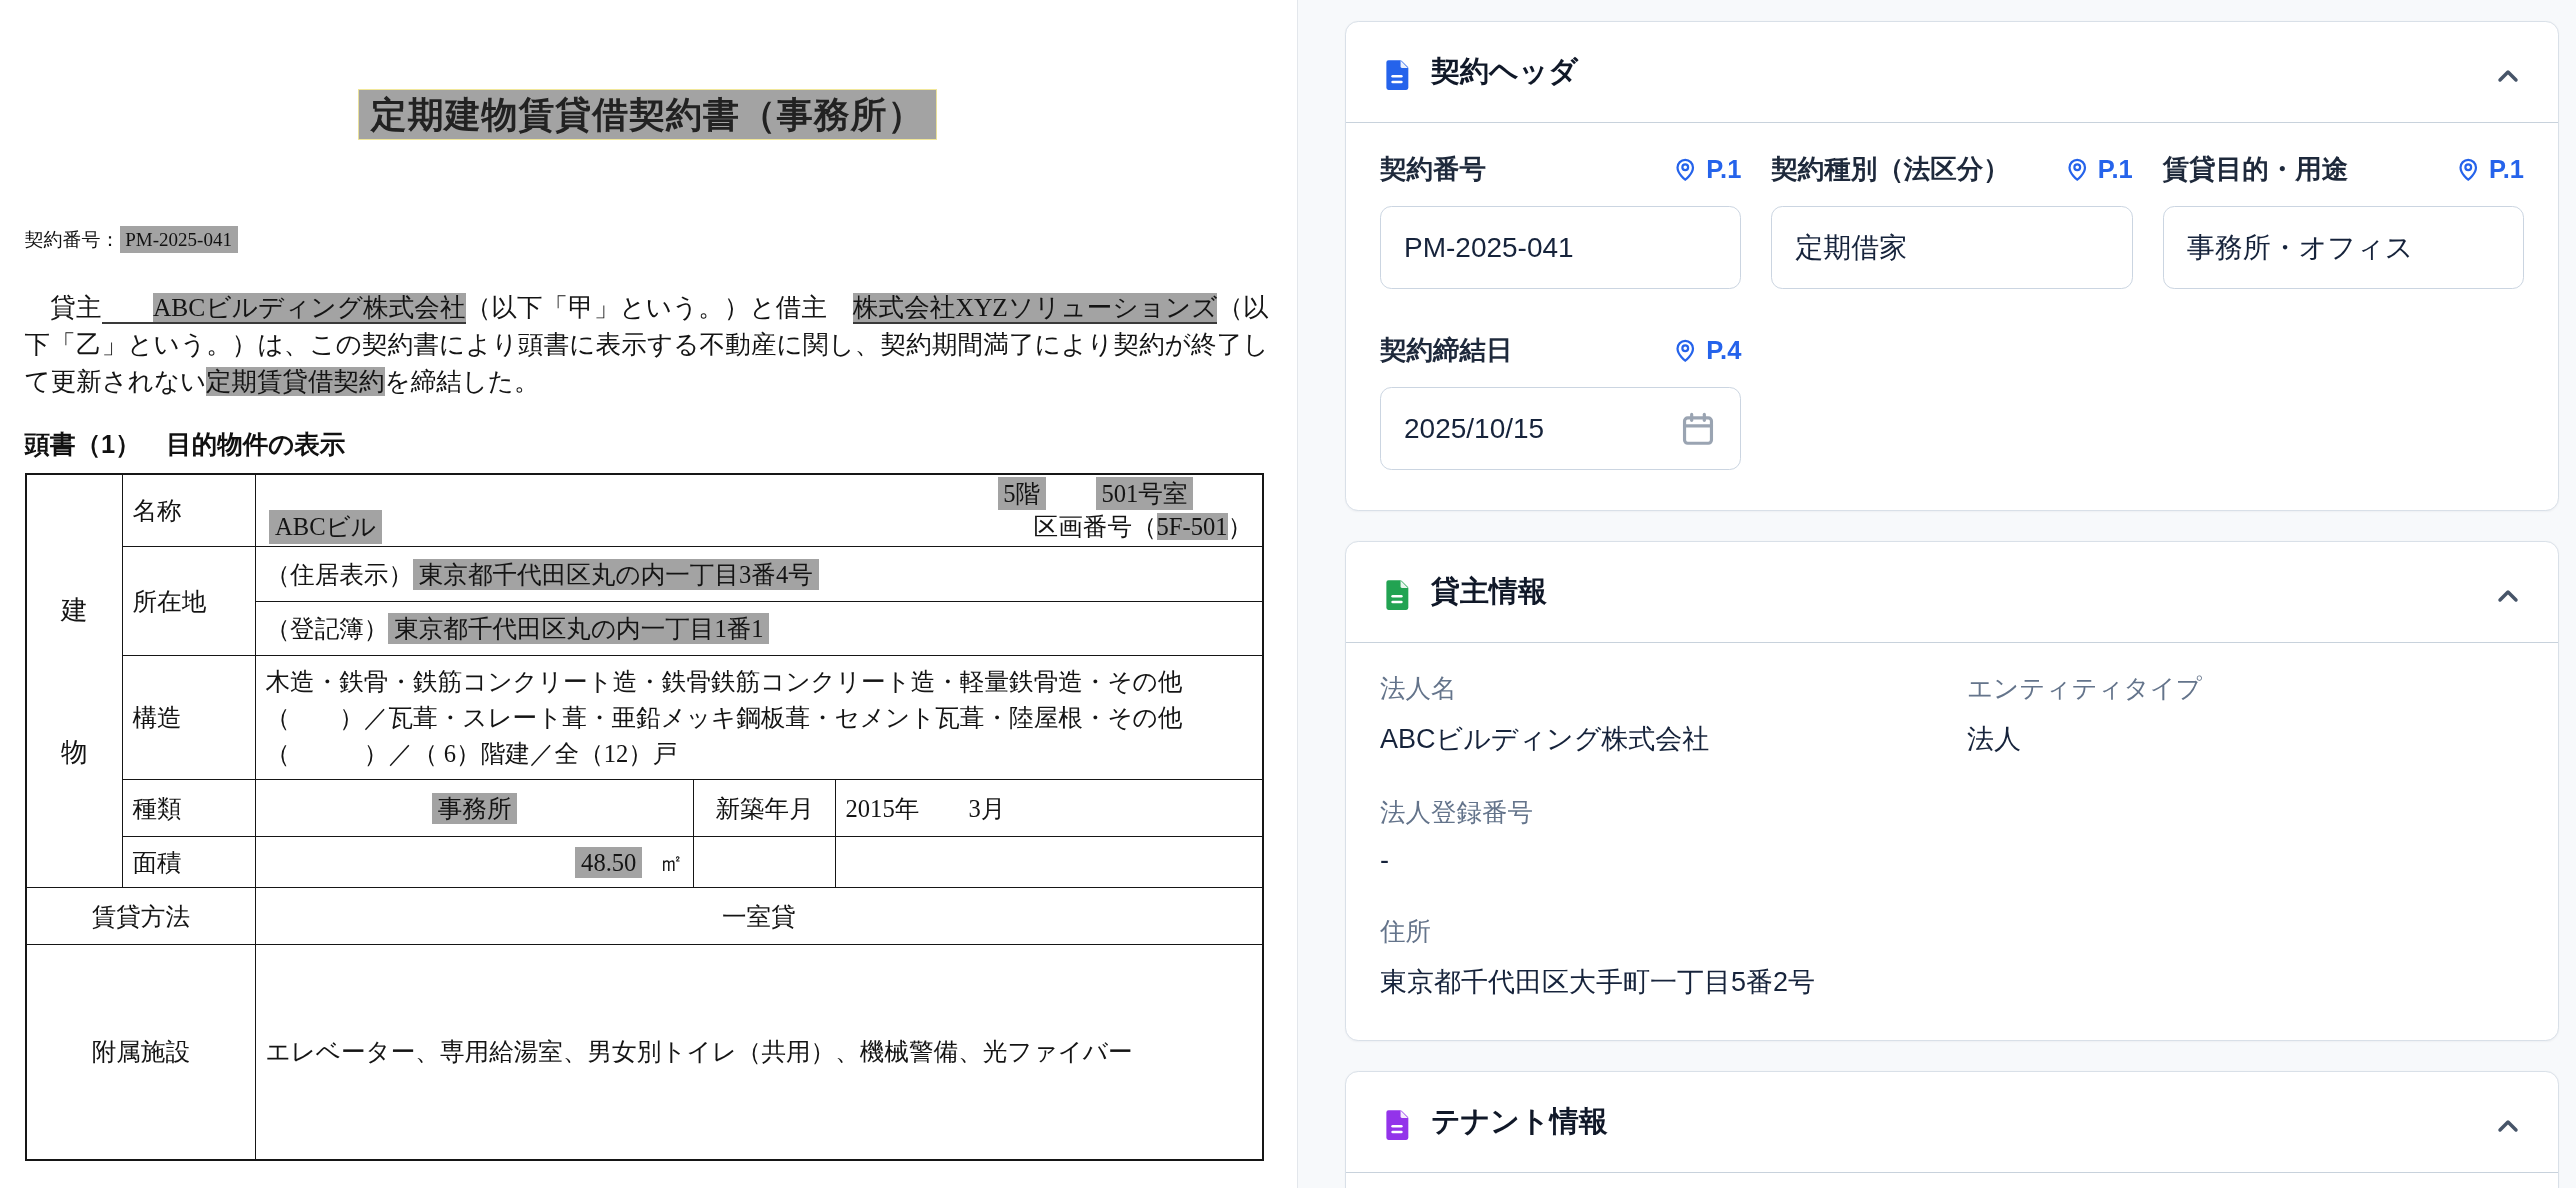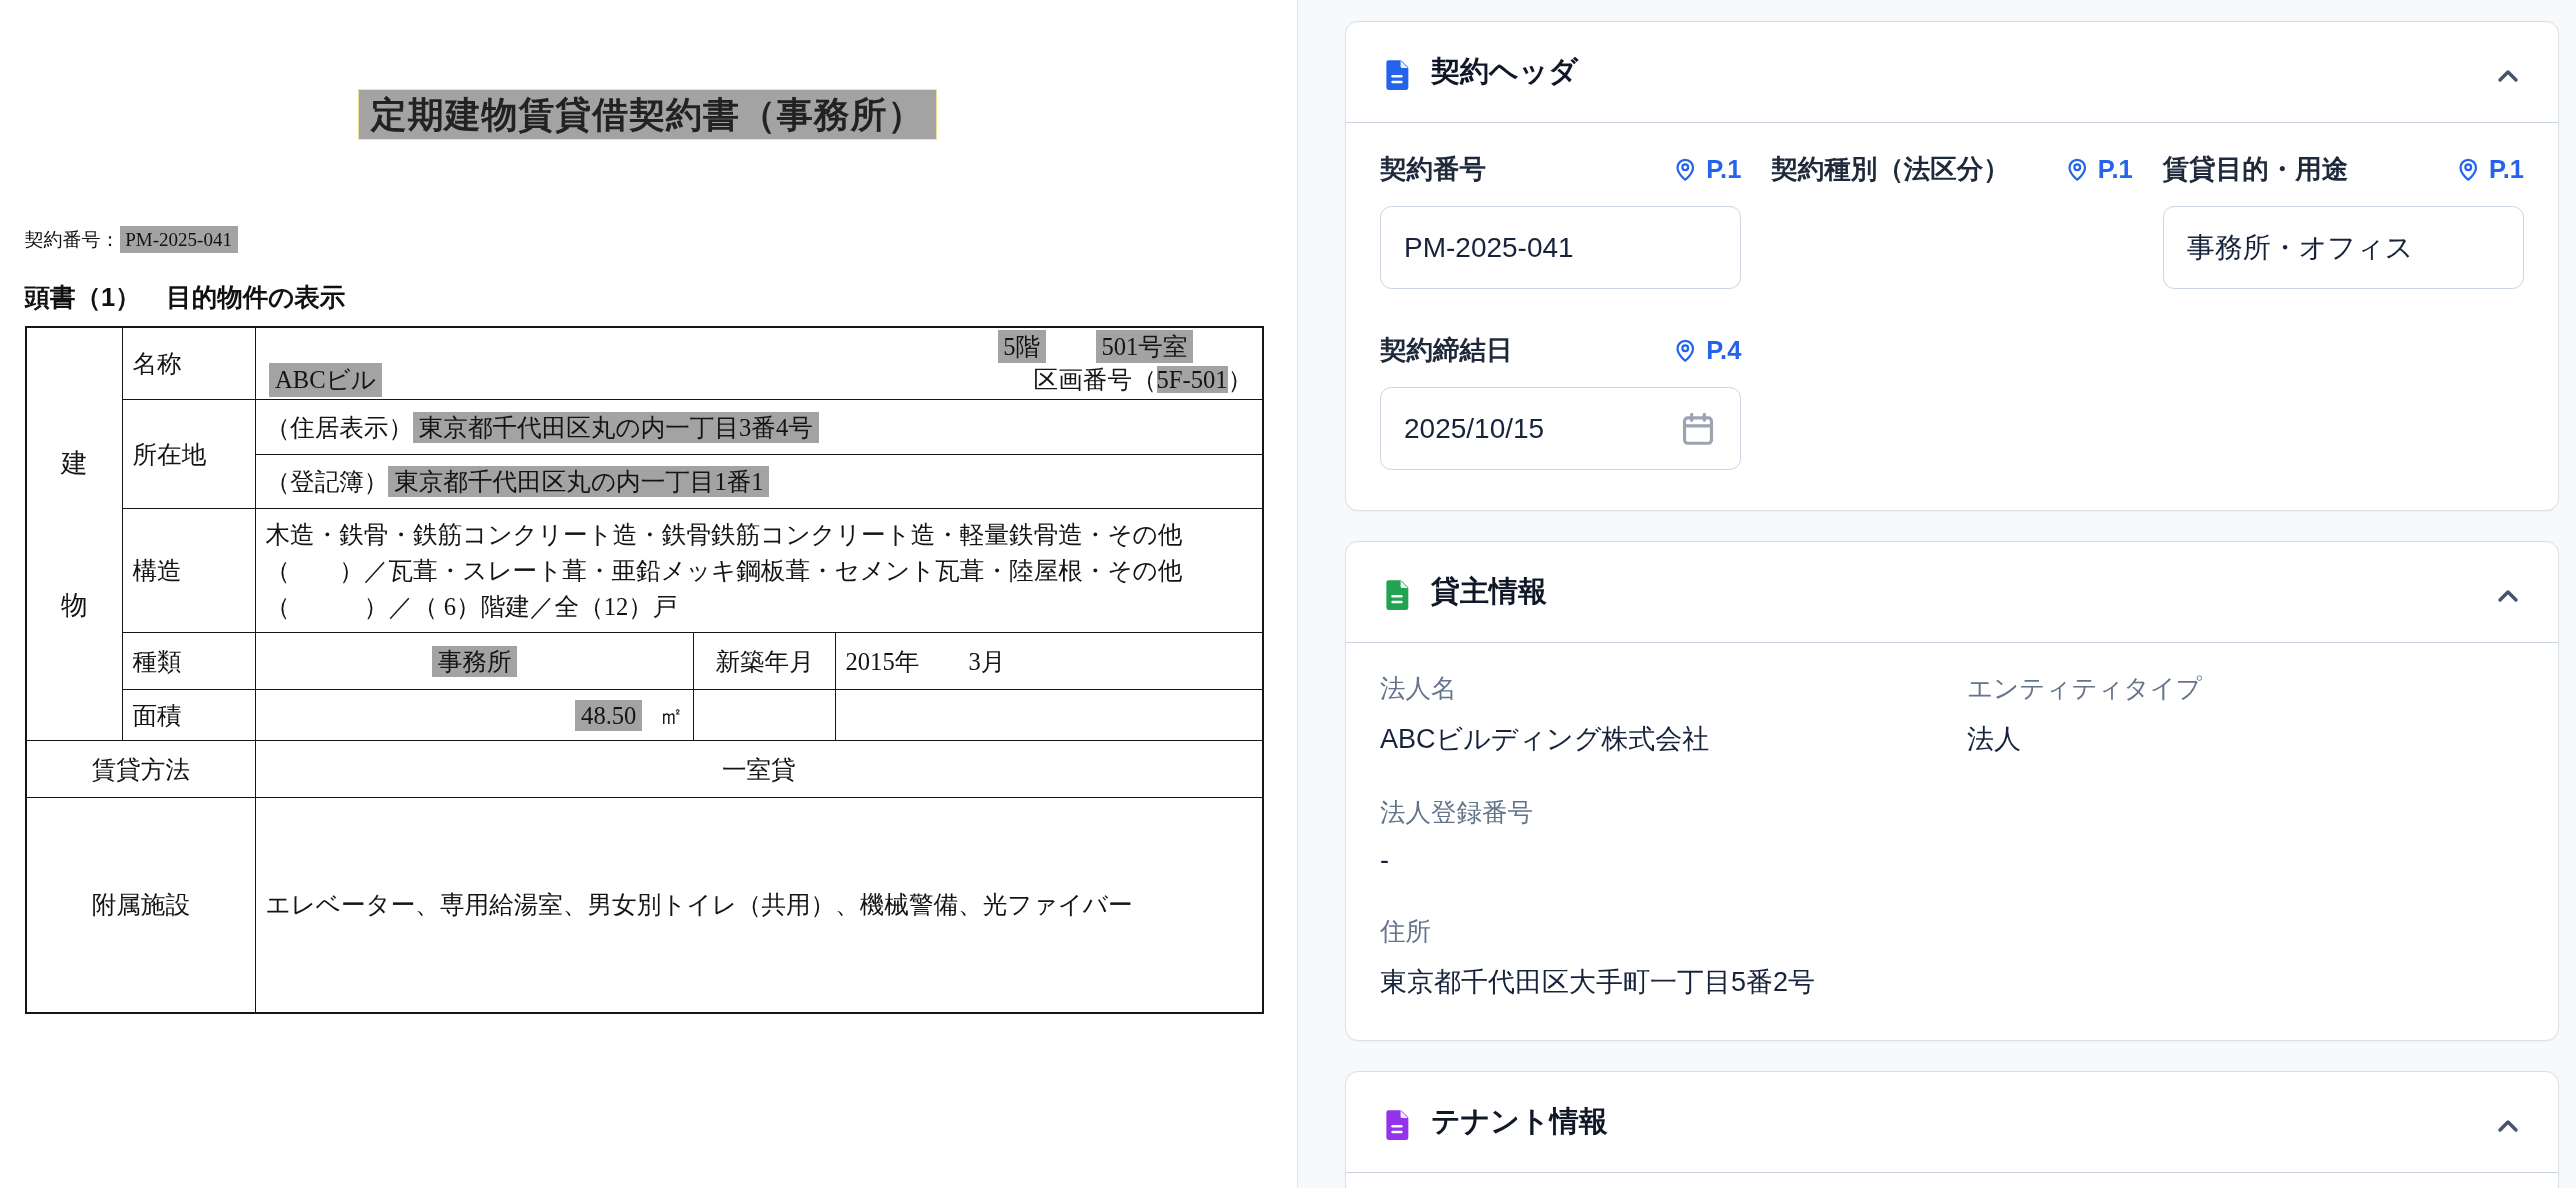--- a/index.html
+++ b/index.html
@@ -115,20 +115,21 @@
 <body>
 
 <div class="app">
 
   <div class="doc-pane">
 
     <div class="doc-title"><span class="hl">定期建物賃貸借契約書（事務所）</span></div>
 
     <div class="contract-no-line"><span>契約番号：</span><span class="hl">PM-2025-041</span></div>
 
+    <div class="intro"><span>　貸主</span><span class="u"><span>　　</span><span class="hl">ABCビルディング株式会社</span></span><span>（以下「甲」という。）と借主</span><span>　</span><span class="u hl">株式会社XYZソリューションズ</span><span>（以下「乙」という。）は、この契約書により頭書に表示する不動産に関し、契約期間満了により契約が終了して更新されない</span><span class="hl">定期賃貸借契約</span><span>を締結した。</span></div>
 
     <div class="sec-heading">頭書（1）　目的物件の表示</div>
 
     <table class="prop">
       <colgroup>
         <col style="width:97px">
           <col style="width:133px">
           <col style="width:438px">
           <col style="width:142px">
           <col style="width:427px">
@@ -236,20 +237,21 @@
             <div class="field-top">
               <span class="field-label">契約種別（法区分）</span>
               <span class="page-badge">
                 <svg class="pin-ic" viewBox="0 0 24 24" fill="none" stroke="currentColor" stroke-width="2">
                     <path d="M12 21.5s-7-5.3-7-11a7 7 0 1 1 14 0c0 5.7-7 11-7 11z"></path>
                     <circle cx="12" cy="10.2" r="2.6"></circle>
                   </svg>
                 <span>P.1</span>
               </span>
             </div>
+            <input class="tbox" type="text" value="定期借家" style="">
           </div>
 
           <div class="field">
             <div class="field-top">
               <span class="field-label">賃貸目的・用途</span>
               <span class="page-badge">
                 <svg class="pin-ic" viewBox="0 0 24 24" fill="none" stroke="currentColor" stroke-width="2">
                     <path d="M12 21.5s-7-5.3-7-11a7 7 0 1 1 14 0c0 5.7-7 11-7 11z"></path>
                     <circle cx="12" cy="10.2" r="2.6"></circle>
                   </svg>

